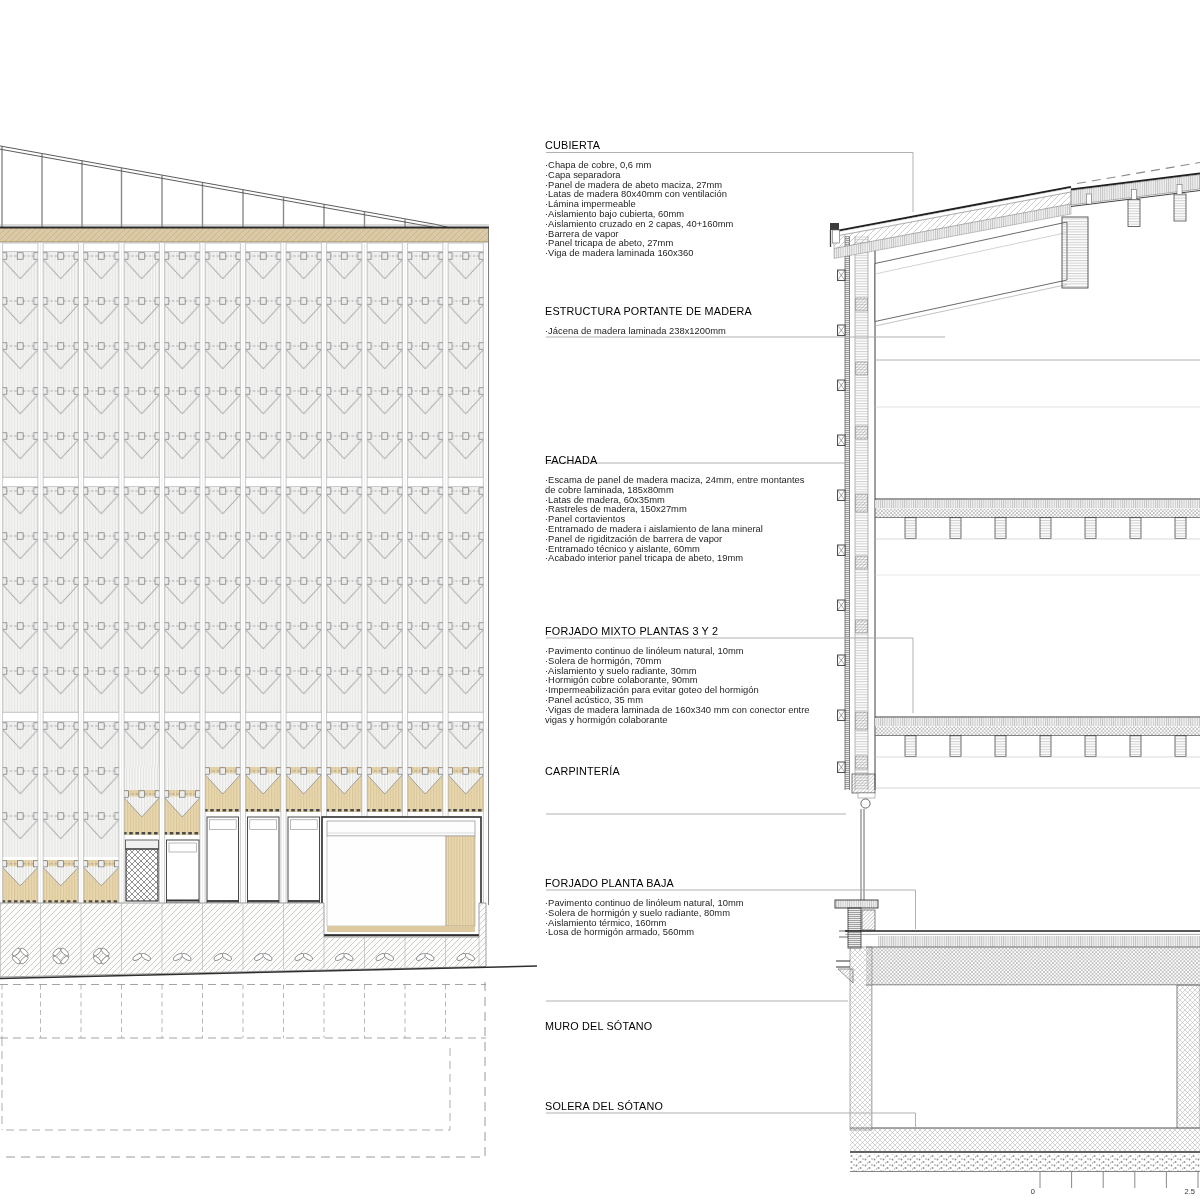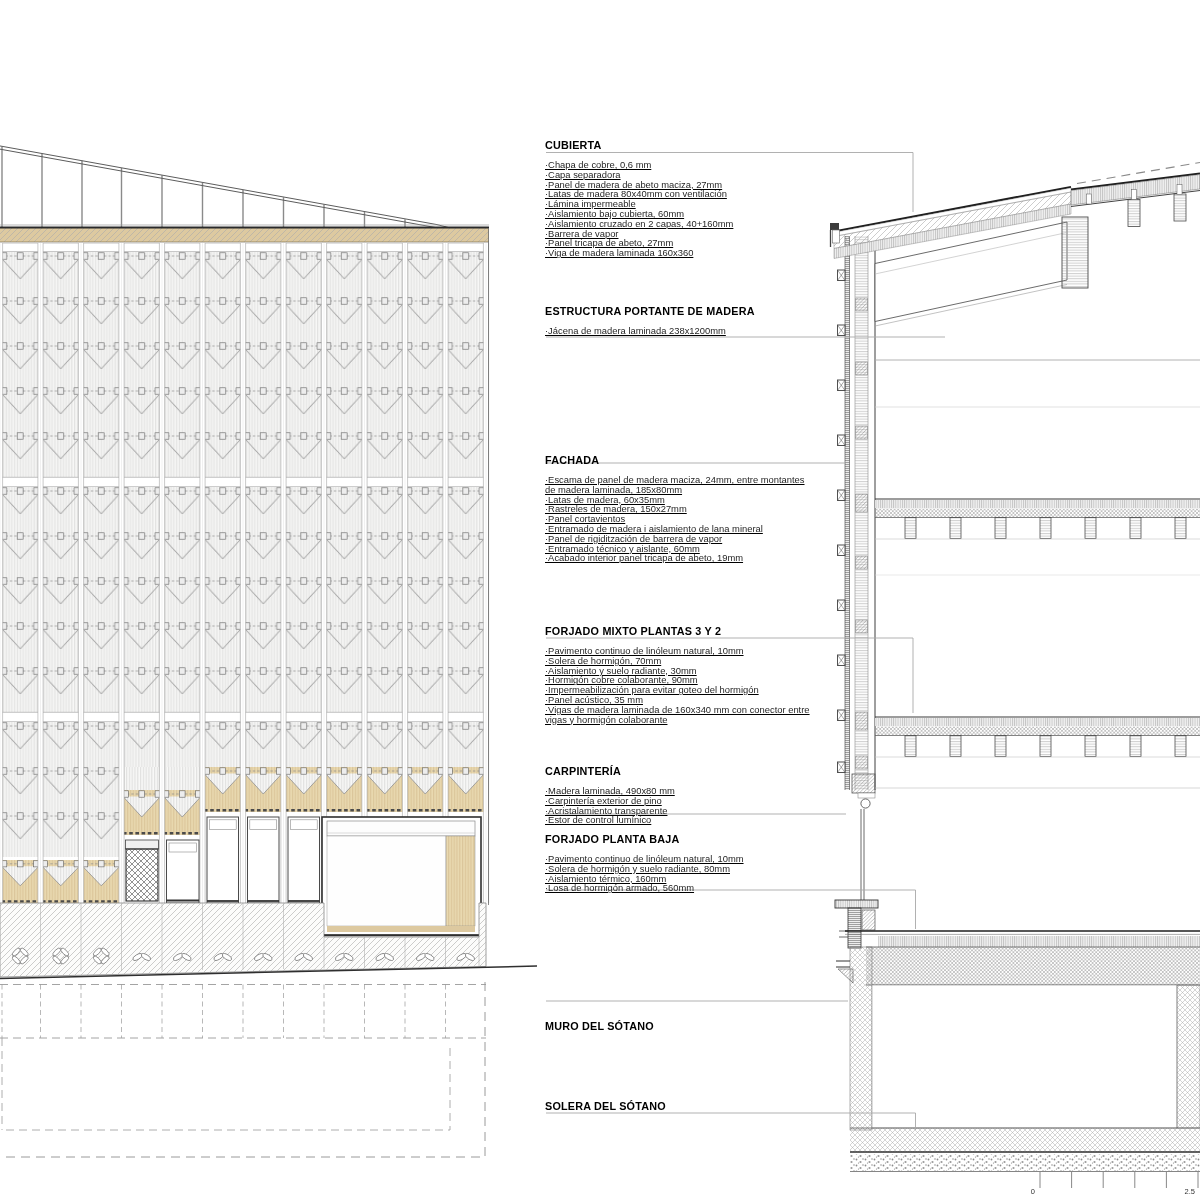--- a/index.html
+++ b/index.html
@@ -1,20 +1,20 @@
 <!DOCTYPE html>
 <html><head>
 <meta charset="utf-8">
 <style>
   html,body{margin:0;padding:0;background:#ffffff;}
   body{width:1200px;height:1200px;position:relative;font-family:"Liberation Sans",sans-serif;overflow:hidden;}
   #drawing{position:absolute;left:0;top:0;}
   .spec-block{position:absolute;left:545px;width:368px;}
-  .spec-title{font-size:10.8px;font-weight:700;color:#000;letter-spacing:.2px;margin:0 0 9px 0;white-space:nowrap;}
-  .spec-items{text-decoration:underline;}
+  .spec-title{font-size:10.8px;font-weight:400;color:#000;letter-spacing:.2px;margin:0 0 9px 0;white-space:nowrap;}
+  .spec-items{}
   .spec-items .item{font-size:9.4px;line-height:9.8px;color:#1f1f1f;white-space:nowrap;}
 </style>
 </head>
 <body>
 
 <svg id="drawing" width="1200" height="1200" viewBox="0 0 1200 1200">
   <defs>
     <pattern id="slats" width="2.8" height="12" patternUnits="userSpaceOnUse">
       <rect width="2.8" height="12" fill="#f8f8f7"></rect>
       <line x1="0.7" y1="0" x2="0.7" y2="12" stroke="#c2c2c2" stroke-width="0.55"></line>
@@ -417,21 +417,21 @@
   <div class="spec-block" style="top:305px">
     <div class="spec-title">ESTRUCTURA PORTANTE DE MADERA</div>
     <div class="spec-items">
         <div class="item">·Jácena de madera laminada 238x1200mm</div>
       </div>
   </div>
   <div class="spec-block" style="top:454px">
     <div class="spec-title">FACHADA</div>
     <div class="spec-items">
         <div class="item">·Escama de panel de madera maciza, 24mm, entre montantes</div>
-        <div class="item">de madera laminada, 185x80mm</div>
+        <div class="item">de cobre laminada, 185x80mm</div>
         <div class="item">·Latas de madera, 60x35mm</div>
         <div class="item">·Rastreles de madera, 150x27mm</div>
         <div class="item">·Panel cortavientos</div>
         <div class="item">·Entramado de madera i aislamiento de lana mineral</div>
         <div class="item">·Panel de rigiditzación de barrera de vapor</div>
         <div class="item">·Entramado técnico y aislante, 60mm</div>
         <div class="item">·Acabado interior panel tricapa de abeto, 19mm</div>
       </div>
   </div>
   <div class="spec-block" style="top:625px">
@@ -442,28 +442,22 @@
         <div class="item">·Aislamiento y suelo radiante, 30mm</div>
         <div class="item">·Hormigón cobre colaborante, 90mm</div>
         <div class="item">·Impermeabilización para evitar goteo del hormigón</div>
         <div class="item">·Panel acústico, 35 mm</div>
         <div class="item">·Vigas de madera laminada de 160x340 mm con conector entre</div>
         <div class="item">vigas y hormigón colaborante</div>
       </div>
   </div>
   <div class="spec-block" style="top:765px">
     <div class="spec-title">CARPINTERÍA</div>
-    <div class="spec-items">
-        <div class="item">·Madera laminada, 490x80 mm</div>
-        <div class="item">·Carpintería exterior de pino</div>
-        <div class="item">·Acristalamiento transparente</div>
-        <div class="item">·Estor de control lumínico</div>
-      </div>
-  </div>
-  <div class="spec-block" style="top:833px">
+  </div>
+  <div class="spec-block" style="top:877px">
     <div class="spec-title">FORJADO PLANTA BAJA</div>
     <div class="spec-items">
         <div class="item">·Pavimento continuo de linóleum natural, 10mm</div>
         <div class="item">·Solera de hormigón y suelo radiante, 80mm</div>
         <div class="item">·Aislamiento térmico, 160mm</div>
         <div class="item">·Losa de hormigón armado, 560mm</div>
       </div>
   </div>
   <div class="spec-block" style="top:1020px">
     <div class="spec-title">MURO DEL SÓTANO</div>

